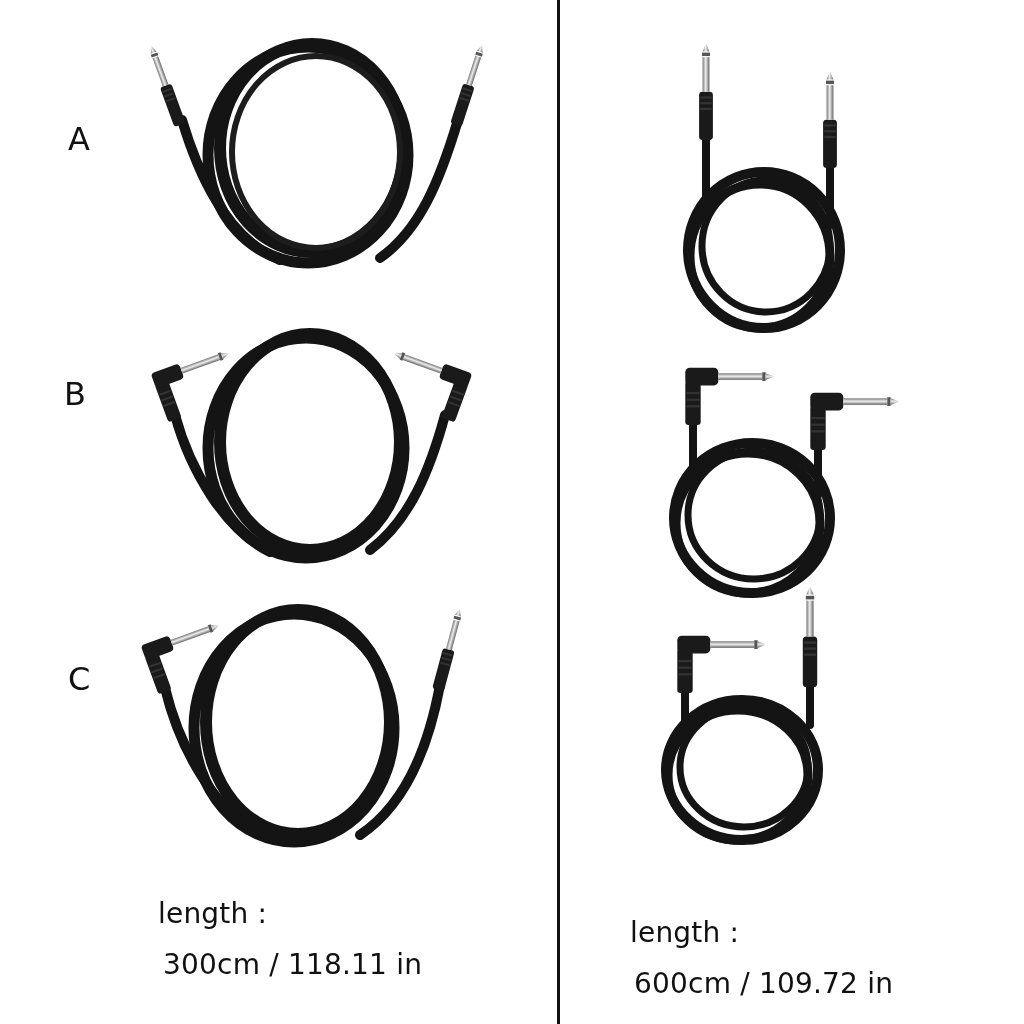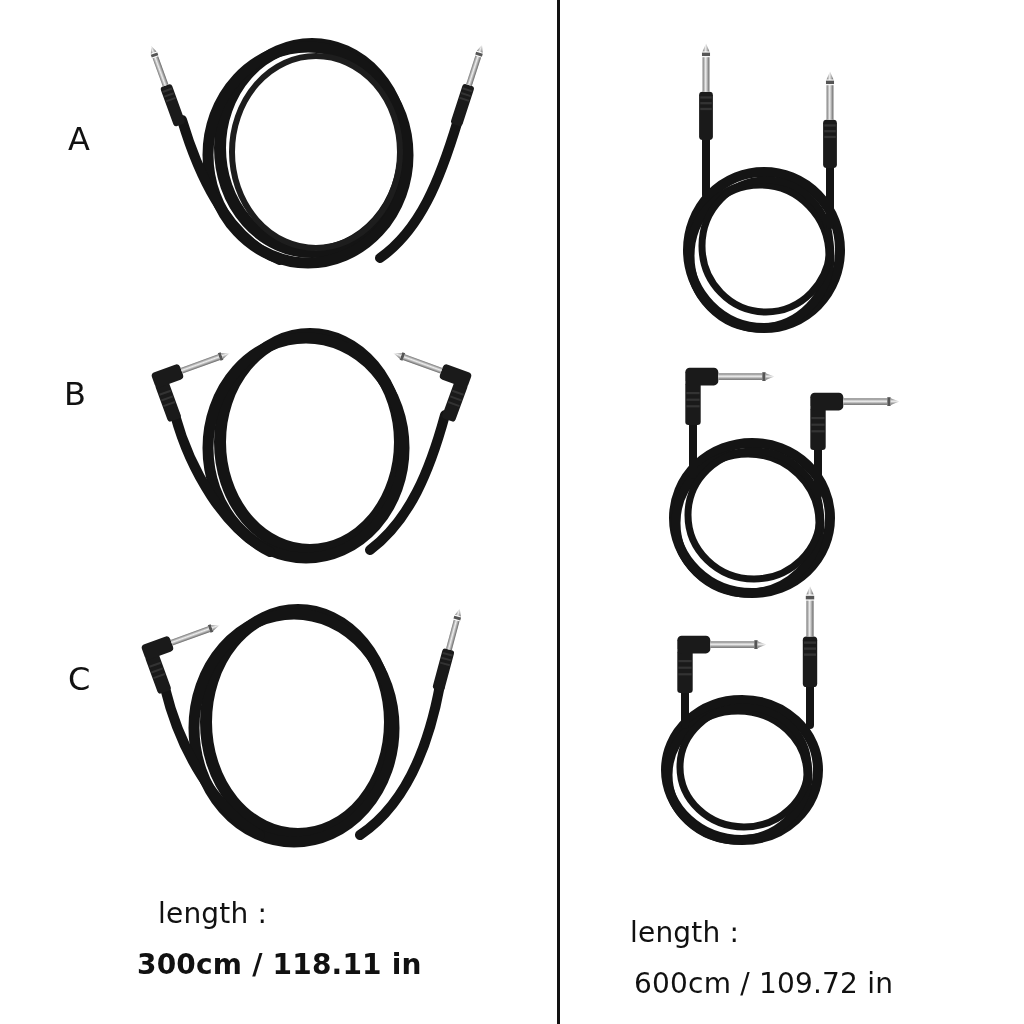--- a/index.html
+++ b/index.html
@@ -83,21 +83,21 @@
     <ellipse cx="168" cy="132" rx="92" ry="112" stroke-width="12"></ellipse>
     <ellipse cx="164" cy="138" rx="100" ry="114" stroke-width="11"></ellipse>
     <path d="M35,98 C50,160 85,220 130,245" stroke-width="10"></path>
     <path d="M310,95 C298,160 275,215 230,245" stroke-width="10"></path>
   </g>
   <use href="#plug-angle" transform="translate(35,102) rotate(-20)"></use>
   <use href="#plug-straight" transform="translate(308,100) rotate(15)"></use>
 </svg>
 
 <div class="len" style="left:158px;top:897px;">length :</div>
-<div class="len" style="left:137px;top:948px;font-weight:bold;">300cm / 118.11 in</div>
+<div class="len" style="left:163px;top:948px;">300cm / 118.11 in</div>
 
 <svg class="cable" style="left:660px;top:10px" width="220" height="330">
   <g fill="none" stroke="#141414" stroke-linecap="round">
     <ellipse cx="104" cy="240" rx="76" ry="78" stroke-width="10"></ellipse>
     <ellipse cx="100" cy="246" rx="70" ry="72" stroke-width="9"></ellipse>
     <ellipse cx="106" cy="236" rx="64" ry="66" stroke-width="7"></ellipse>
     <path d="M46,120 L46,185" stroke-width="8"></path>
     <path d="M170,150 L170,215" stroke-width="8"></path>
   </g>
   <use href="#plug-straight" transform="translate(46,130) scale(1.15)"></use>

